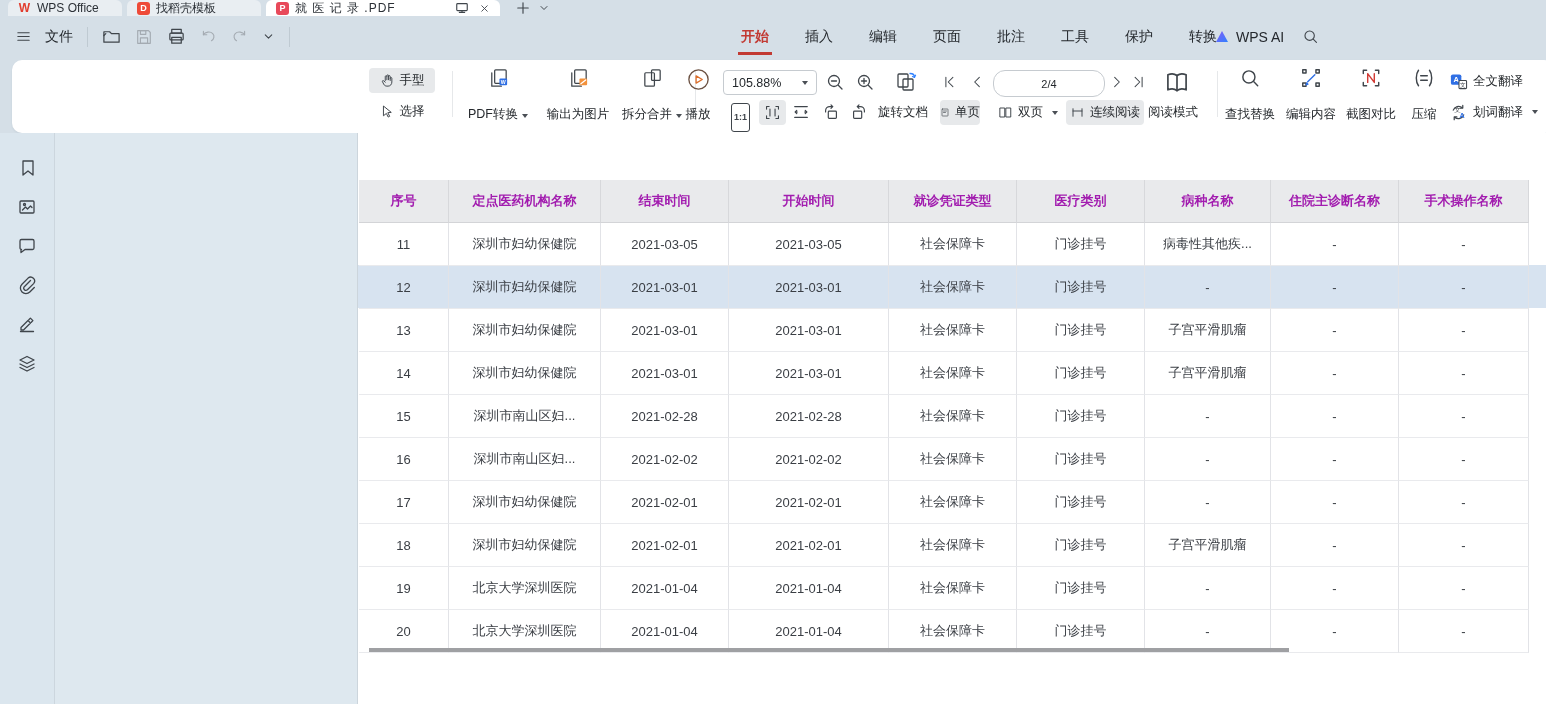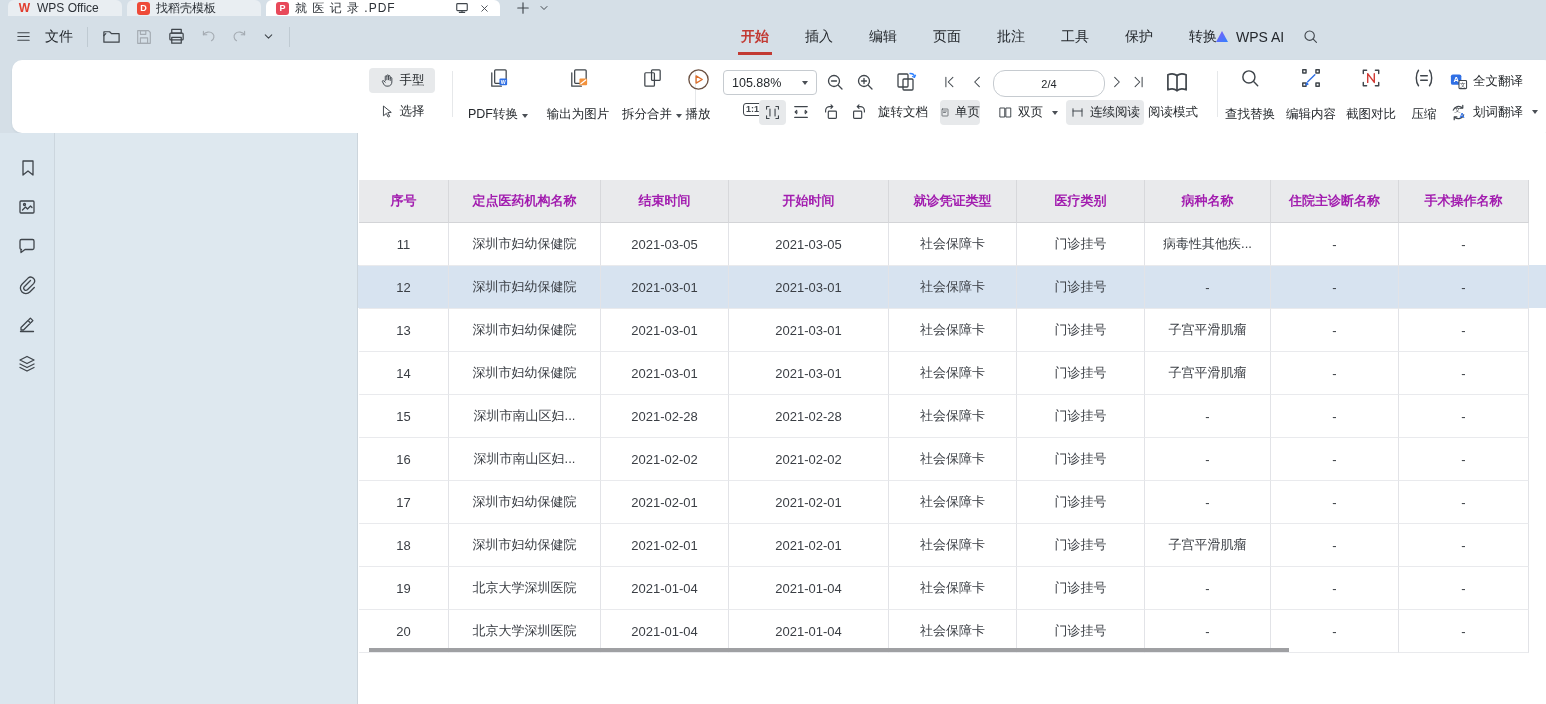--- a/index.html
+++ b/index.html
@@ -21,21 +21,21 @@
   .menu-tab.active{color:#c23a33;font-weight:bold;}
   .menu-tab.active::after{content:'';position:absolute;left:-3px;right:-3px;bottom:-9px;height:3px;background:#c23a33;}
   .wpsai{display:flex;align-items:center;gap:6px;margin-left:16px;font-size:14px;color:#24282d;}
   
   .toolbar{position:absolute;left:12px;top:60px;right:-8px;height:73px;background:#ffffff;border-radius:10px;box-shadow:0 1px 2px rgba(40,60,80,.08);}
   .tool-row{position:absolute;display:flex;align-items:center;justify-content:center;gap:5px;font-size:12.5px;color:#24282c;white-space:nowrap;}
   .tool-col{position:absolute;top:7px;height:56px;display:flex;flex-direction:column;align-items:center;justify-content:space-between;font-size:12.5px;color:#24282c;white-space:nowrap;}
   .pill{background:#e7e9eb;border-radius:4px;}
   .vsep{position:absolute;top:11px;height:46px;width:1px;background:#e6e8ea;}
   .combo{background:#fff;border:1px solid #c6cbd0;border-radius:4px;justify-content:space-between;padding:0 8px;box-sizing:border-box;}
-  .icon-11{border:1.4px solid #3f454b;border-radius:3px;font-size:9px;font-weight:bold;color:#3f454b;padding:1px 2px;line-height:1;margin-left:12px;}
+  .icon-11{border:1.4px solid #3f454b;border-radius:3px;font-size:9px;font-weight:bold;color:#3f454b;padding:9px 2px;line-height:1;}
   .pagebox{border:1px solid #c6cbd0;border-radius:12px;justify-content:center;font-size:11px;}
   
   .workspace{position:absolute;left:0;top:133px;right:0;bottom:0;background:#dee8ef;}
   .sidebar{position:absolute;left:0;top:0;bottom:0;width:55px;background:#dbe6ee;border-right:1px solid #ccd6de;display:flex;flex-direction:column;align-items:center;gap:17px;padding-top:24px;box-sizing:border-box;}
   .sb-btn{width:24px;height:22px;display:flex;align-items:center;justify-content:center;}
   .page{position:absolute;left:357px;top:0;right:0;bottom:0;background:#ffffff;border-left:1px solid #ccd5dc;}
   .row-highlight{position:absolute;left:0;right:0;height:43px;background:#d7e3f0;display:none;z-index:1;}
   .grid{position:absolute;left:1px;top:47px;display:grid;grid-template-columns:90px 152px 128px 160px 128px 128px 126px 128px 130px;grid-auto-rows:43px;z-index:2;}
   .th{background:#e9eaec;font-weight:bold;font-size:13px;color:#a21caf;display:flex;align-items:center;justify-content:center;border-right:1px solid #d7d8db;border-bottom:1px solid #d3d4d7;white-space:nowrap;overflow:hidden;}
   .td{font-size:13px;color:#3a3e44;display:flex;align-items:center;justify-content:center;border-right:1px solid #e2e3e7;border-bottom:1px solid #e9eaed;background:transparent;white-space:nowrap;overflow:hidden;}

